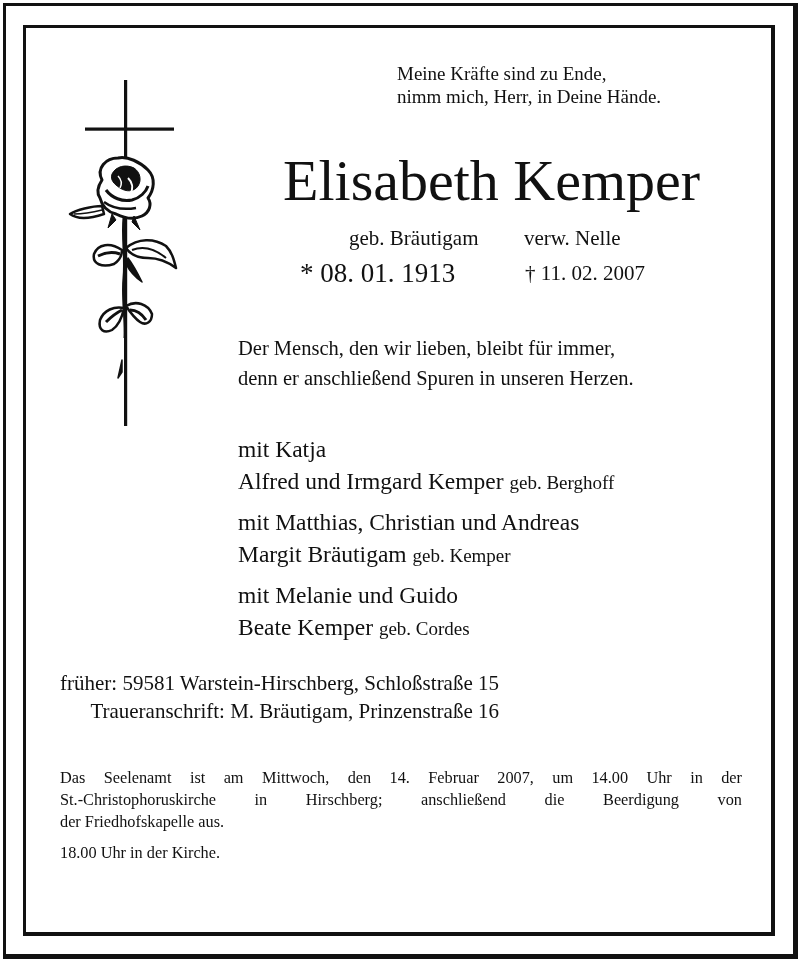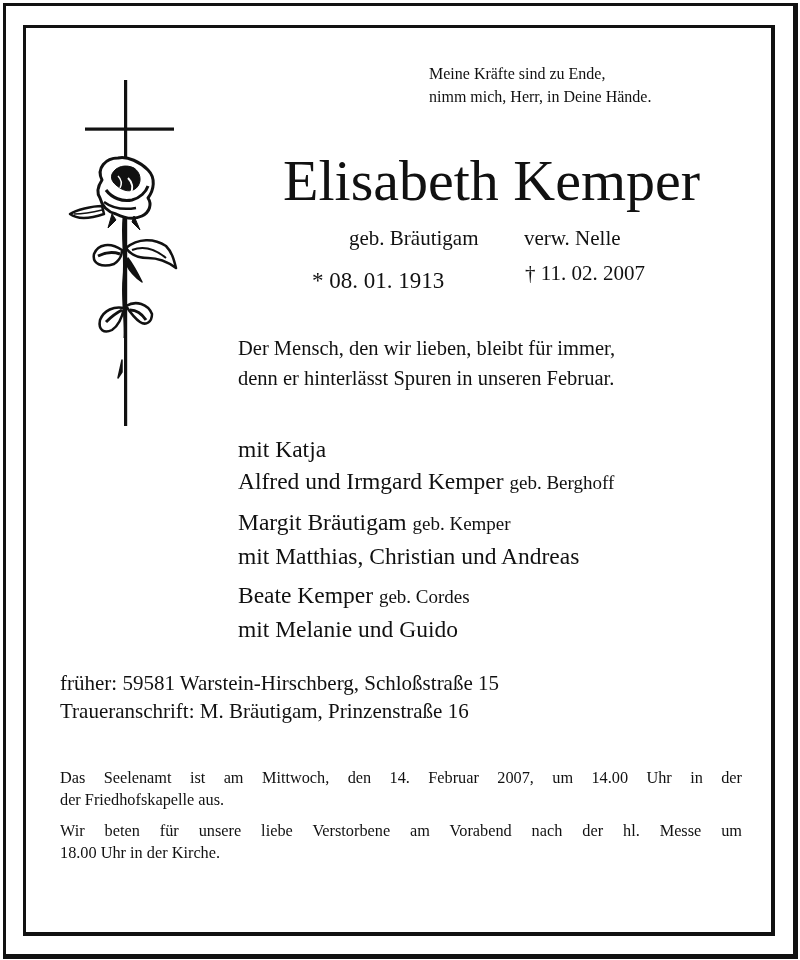--- a/index.html
+++ b/index.html
@@ -27,22 +27,22 @@
       position: absolute;
       left: 23px; top: 25px;
       width: 745px; height: 904px;
       border: 3px solid #111;
       border-right-width: 4px;
       border-bottom-width: 4px;
     }
     .abs { position: absolute; white-space: nowrap; }
 
     .verse {
-      left: 429px; top: 62px;
-      font-size: 16px;
+      left: 397px; top: 62px;
+      font-size: 19px;
       line-height: 23px;
     }
     .cross-rose {
       left: 62px; top: 78px;
       width: 124px; height: 350px;
     }
     .name {
       left: 283px; top: 148px;
       font-size: 58px;
       line-height: 66px;
@@ -53,24 +53,23 @@
       font-size: 21px;
       line-height: 26px;
       margin-left: 40px;
     }
     .widowed {
       left: 524px; top: 225px;
       font-size: 21px;
       line-height: 26px;
     }
     .born {
-      left: 300px; top: 268px;
-      font-size: 23px;
-      line-height: 26px;
-      margin-left: 12px;
+      left: 300px; top: 260px;
+      font-size: 27px;
+      line-height: 26px;
     }
     .died {
       left: 525px; top: 260px;
       font-size: 21px;
       line-height: 26px;
     }
     .motto {
       left: 238px; top: 333px;
       font-size: 20.5px;
       line-height: 30px;
@@ -79,20 +78,21 @@
       left: 238px; top: 433px;
       font-size: 23.5px;
       line-height: 32px;
     }
     .family .group { margin-bottom: 7px; }
     .family .small { font-size: 19px; }
     .addresses {
       left: 60px; top: 669px;
       font-size: 21px;
       line-height: 28px;
+      text-align: right;
     }
     .service {
       left: 60px; top: 767px;
       font-size: 16.3px;
       line-height: 22px;
       width: 682px;
       white-space: normal;
       font-family: Liberation Serif, serif;
     }
     .service p { margin: 0 0 9px 0; text-align: justify; }
@@ -152,54 +152,54 @@
 </svg>
 
 <div class="abs name">Elisabeth Kemper</div>
 <div class="abs maiden">geb. Bräutigam</div>
 <div class="abs widowed">verw. Nelle</div>
 <div class="abs born">* 08. 01. 1913</div>
 <div class="abs died">† 11. 02. 2007</div>
 
 <div class="abs motto">
   <div>Der Mensch, den wir lieben, bleibt für immer,</div>
-  <div>denn er hinterlässt Spuren in unseren Februar.</div>
+  <div>denn er anschließend Spuren in unseren Herzen.</div>
 </div>
 
 <div class="abs family">
   <div class="group">
     <div>mit Katja</div>
     <div>
       <span>Alfred und Irmgard Kemper</span>
       <span class="small">geb. Berghoff</span>
     </div>
   </div>
   <div class="group">
+    <div>mit Matthias, Christian und Andreas</div>
     <div>
       <span>Margit Bräutigam</span>
       <span class="small">geb. Kemper</span>
     </div>
-    <div>mit Matthias, Christian und Andreas</div>
   </div>
   <div class="group">
+    <div>mit Melanie und Guido</div>
     <div>
       <span>Beate Kemper</span>
       <span class="small">geb. Cordes</span>
     </div>
-    <div>mit Melanie und Guido</div>
   </div>
 </div>
 
 <div class="abs addresses">
   <div>früher: 59581 Warstein-Hirschberg, Schloßstraße 15</div>
   <div>Traueranschrift: M. Bräutigam, Prinzenstraße 16</div>
 </div>
 
 <div class="abs service">
   <p>
     <span class="just">Das Seelenamt ist am Mittwoch, den 14. Februar 2007, um 14.00 Uhr in der</span>
+    <span class="just">St.-Christophoruskirche in Hirschberg; anschließend die Beerdigung von</span>
     <span class="line">der Friedhofskapelle aus.</span>
   </p>
   <p>
-    <span class="just">Wir beten für unsere liebe Verstorbene am Vorabend nach der hl. Messe um</span>
     <span class="line">18.00 Uhr in der Kirche.</span>
   </p>
 </div>
 
 </body></html>

